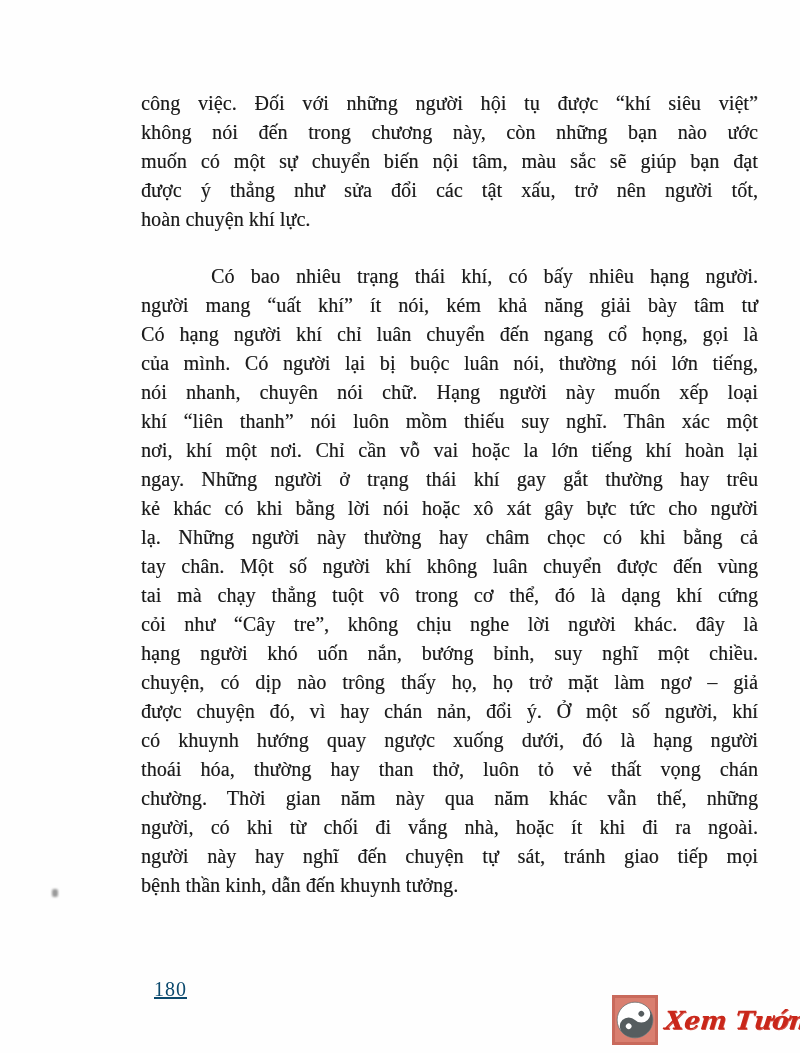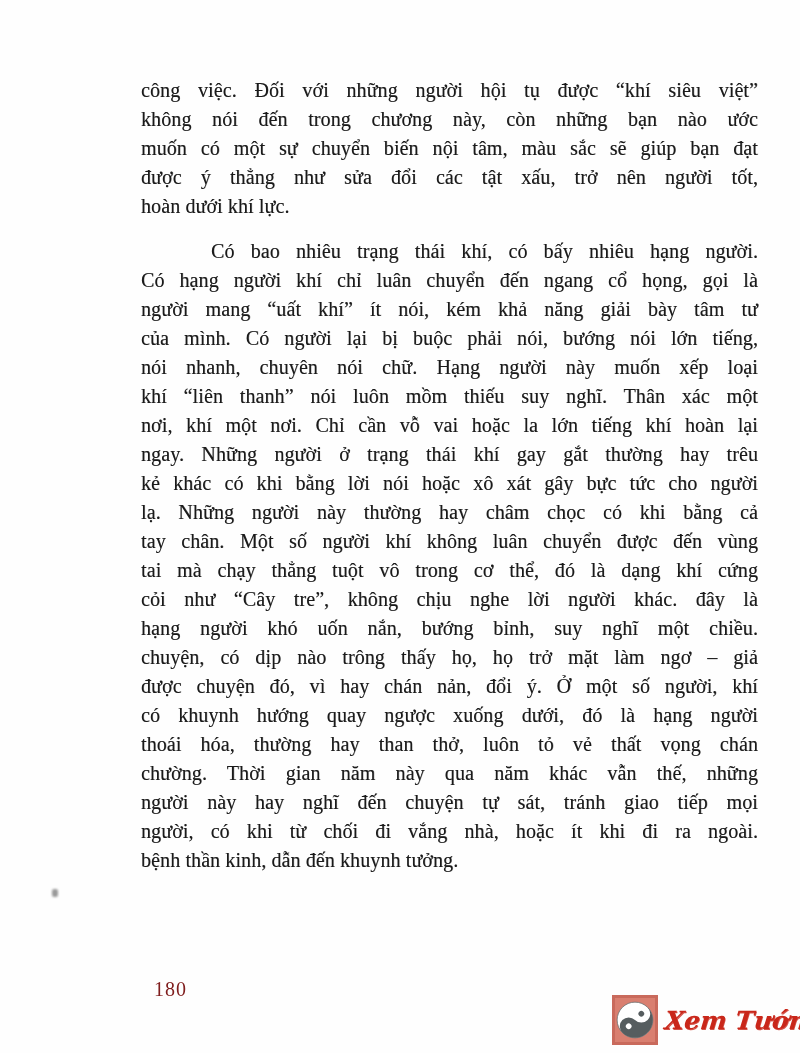--- a/index.html
+++ b/index.html
@@ -12,45 +12,46 @@
     overflow: hidden;
   }
   .page {
     position: absolute;
     inset: 0;
     background: #fefefe;
   }
   .textblock {
     position: absolute;
     left: 141px;
-    top: 76px;
+    top: 89px;
     width: 617px;
     color: #1a1a1a;
     font-size: 20px;
     line-height: 29px;
     text-shadow: 0.4px 0.4px 0 rgba(25,25,25,0.45);
     letter-spacing: 0.1px;
   }
   .ln {
     text-align: justify;
     text-align-last: justify;
     height: 29px;
   }
   .ln-last {
     text-align-last: left;
   }
-  .para2 { margin-top: 16px; }
+  .para2 { margin-top: 28px; }
   .indent { padding-left: 70px; }
   .pagenum {
     position: absolute;
     left: 154px;
     top: 978px;
     font-size: 20px;
-    color: #7f1d1d;
+    color: #0c4a6e;
     letter-spacing: 1px;
+    text-decoration: underline;
   }
   .speck {
     position: absolute;
     left: 52px;
     top: 889px;
     width: 6px;
     height: 8px;
     background: #9a9a9a;
     border-radius: 2px;
     filter: blur(1.2px);
@@ -90,45 +91,45 @@
 
 <div class="page">
 
   <div class="textblock">
 
     <div>
       <div class="ln">công  việc. Đối với những người hội tụ được “khí siêu việt”</div>
       <div class="ln">không nói đến trong chương này, còn những bạn nào ước</div>
       <div class="ln">muốn có một sự chuyển biến nội tâm, màu sắc sẽ giúp bạn đạt</div>
       <div class="ln">được ý thẳng như sửa đổi các tật xấu, trở nên người tốt,</div>
-      <div class="ln ln-last">hoàn dưới khí lực.</div>
+      <div class="ln ln-last">hoàn chuyện khí lực.</div>
     </div>
 
     <div class="para2">
       <div class="ln indent">Có bao nhiêu trạng thái khí, có bấy nhiêu hạng người.</div>
+      <div class="ln">người mang “uất khí” ít nói, kém khả năng giải bày tâm tư</div>
       <div class="ln">Có hạng người khí chỉ luân chuyển đến ngang cổ họng, gọi là</div>
-      <div class="ln">người mang “uất khí” ít nói, kém khả năng giải bày tâm tư</div>
-      <div class="ln">của mình. Có người lại bị buộc phải nói, bướng nói lớn tiếng,</div>
+      <div class="ln">của mình. Có người lại bị buộc luân nói, thường nói lớn tiếng,</div>
       <div class="ln">nói nhanh, chuyên nói chữ. Hạng người này muốn xếp loại</div>
       <div class="ln">khí “liên thanh” nói luôn mồm thiếu suy nghĩ. Thân xác một</div>
       <div class="ln">nơi, khí một nơi. Chỉ cần vỗ vai hoặc la lớn tiếng khí hoàn lại</div>
       <div class="ln">ngay. Những người ở trạng thái khí gay gắt thường hay trêu</div>
       <div class="ln">kẻ khác có khi bằng lời nói hoặc xô xát gây bực tức cho người</div>
       <div class="ln">lạ. Những người này thường hay châm chọc có khi bằng cả</div>
       <div class="ln">tay chân. Một số người khí không luân chuyển được đến vùng</div>
       <div class="ln">tai mà chạy thẳng tuột vô trong cơ thể, đó là dạng khí cứng</div>
       <div class="ln">cỏi như “Cây tre”, không chịu nghe lời người khác. đây là</div>
       <div class="ln">hạng người khó uốn nắn, bướng bỉnh, suy nghĩ một chiều.</div>
       <div class="ln">chuyện, có dịp nào trông thấy họ, họ trở mặt làm ngơ – giả</div>
       <div class="ln">được chuyện đó, vì hay chán nản, đổi ý. Ở một số người, khí</div>
       <div class="ln">có khuynh hướng quay ngược xuống dưới, đó là hạng người</div>
       <div class="ln">thoái hóa, thường hay than thở, luôn tỏ vẻ thất vọng chán</div>
       <div class="ln">chường. Thời gian năm này qua năm khác vẫn thế, những</div>
+      <div class="ln">người, có khi từ chối đi vắng nhà, hoặc ít khi đi ra ngoài.</div>
       <div class="ln">người này hay nghĩ đến chuyện tự sát, tránh giao tiếp mọi</div>
-      <div class="ln">người, có khi từ chối đi vắng nhà, hoặc ít khi đi ra ngoài.</div>
       <div class="ln ln-last">bệnh thần kinh, dẫn đến khuynh tưởng.</div>
     </div>
 
   </div>
 
   <div class="speck"></div>
 
   <div class="pagenum">180</div>
 
   <div class="watermark">

